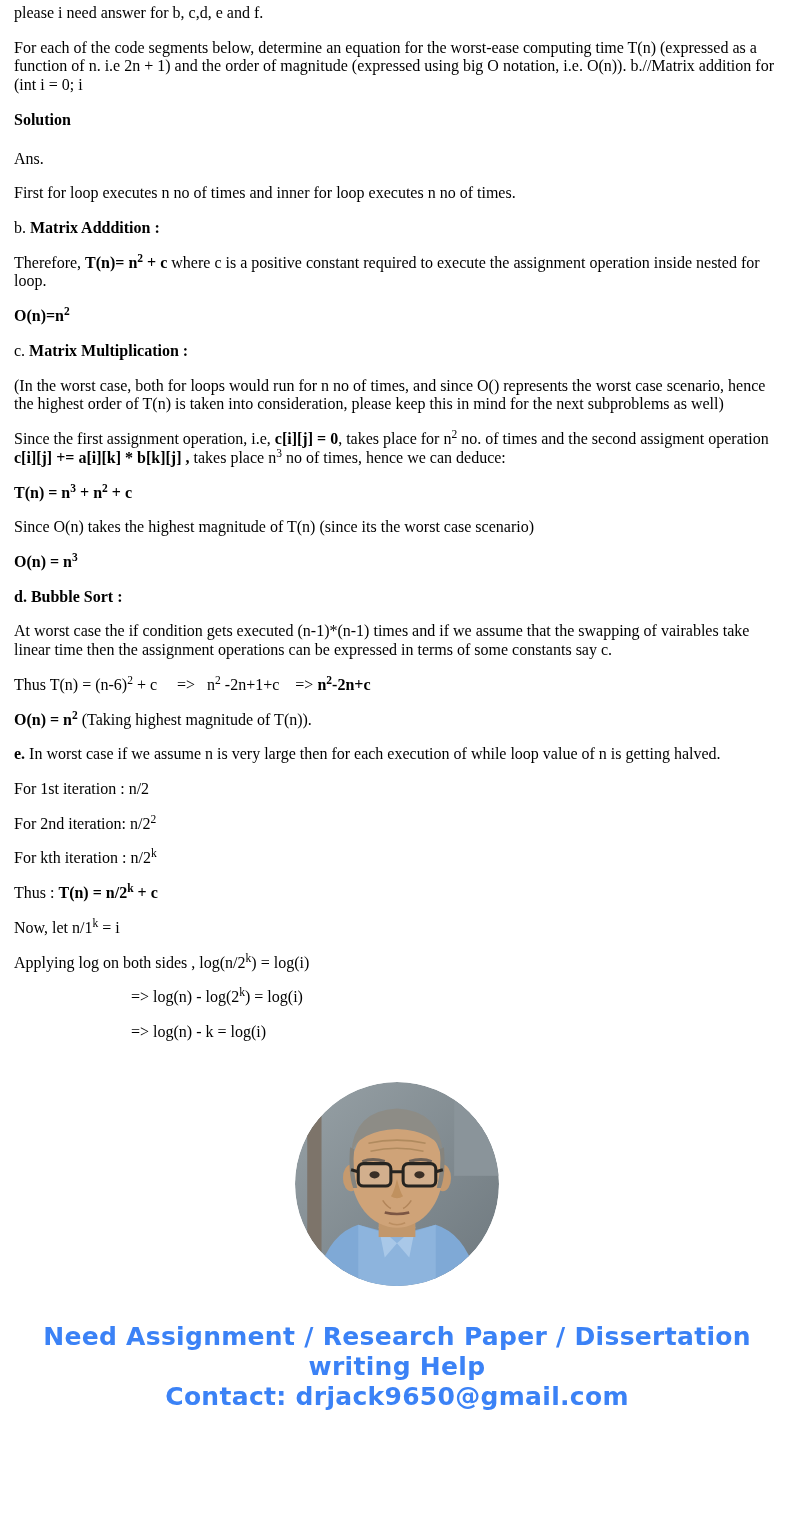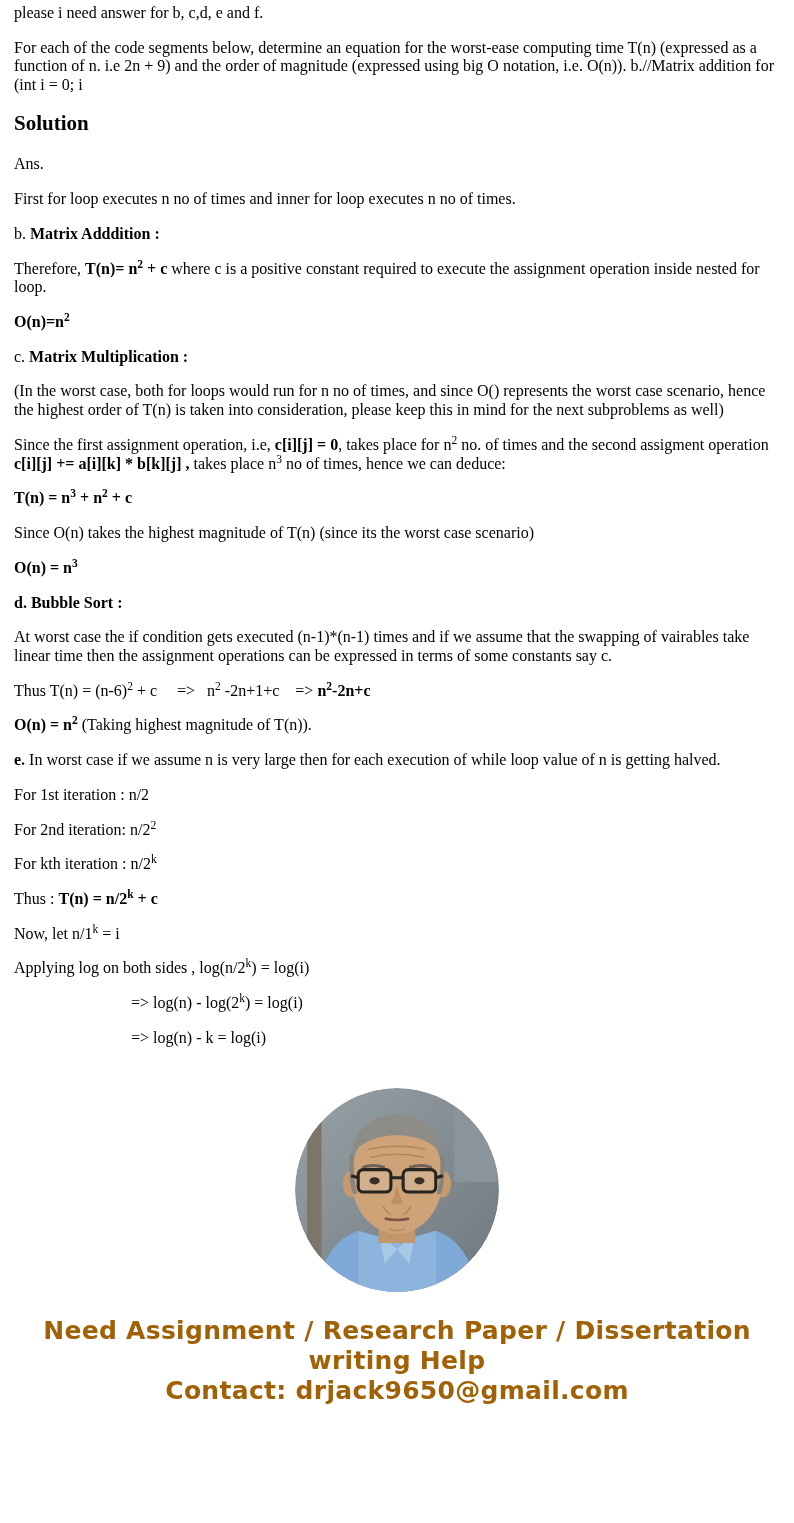--- a/index.html
+++ b/index.html
@@ -14,59 +14,59 @@
     font-size: 16px;
     color: #000000;
   }
   .block {
     margin: 16px 0;
     line-height: 1.17;
     white-space: pre-wrap;
   }
   .block:first-child { margin-top: 2px; }
   .block.heading {
-    font-size: 21px;
+    font-size: 16px;
     font-weight: bold;
     margin: 8px 0 20px 0;
   }
   .block.indent { margin-left: 117px; }
   .bold { font-weight: bold; }
   sup { font-size: 0.72em; line-height: 0; }
   .photo-wrap {
     text-align: center;
     margin-top: 40px;
   }
   .photo {
     width: 204px;
     height: 204px;
     border-radius: 50%;
     overflow: hidden;
     display: inline-block;
     vertical-align: top;
   }
   .photo svg { display: block; }
   .footer {
-    margin-top: 24px;
+    margin-top: 36px;
     text-align: center;
     font-family: "DejaVu Sans", sans-serif;
     font-weight: bold;
     font-size: 25px;
     line-height: 1.2;
-    color: #a16207;
+    color: #3b82f6;
     letter-spacing: 0.3px;
   }
 </style>
 </head>
 <body>
 
 <div class="page">
 
   <div>
       <p class="block"><span>please i need answer for b, c,d, e and f.</span></p>
-      <p class="block"><span>For each of the code segments below, determine an equation for the worst-ease computing time T(n) (expressed as a function of n. i.e 2n + 9) and the order of magnitude (expressed using big O notation, i.e. O(n)). b.//Matrix addition for (int i = 0; i</span></p>
+      <p class="block"><span>For each of the code segments below, determine an equation for the worst-ease computing time T(n) (expressed as a function of n. i.e 2n + 1) and the order of magnitude (expressed using big O notation, i.e. O(n)). b.//Matrix addition for (int i = 0; i</span></p>
       <p class="block heading"><span class="bold">Solution</span></p>
       <p class="block"><span>Ans.</span></p>
       <p class="block"><span>First for loop executes n no of times and inner for loop executes n no of times.</span></p>
       <p class="block"><span>b. </span><span class="bold">Matrix Adddition :</span></p>
       <p class="block"><span>Therefore, </span><span class="bold">T(n)= n</span><sup class="bold">2</sup><span class="bold"> + c</span><span> where c is a positive constant required to execute the assignment operation inside nested for loop.</span></p>
       <p class="block"><span class="bold">O(n)=n</span><sup class="bold">2</sup></p>
       <p class="block"><span>c. </span><span class="bold">Matrix Multiplication :</span></p>
       <p class="block"><span>(In the worst case, both for loops would run for n no of times, and since O() represents the worst case scenario, hence the highest order of T(n) is taken into consideration, please keep this in mind for the next subproblems as well)</span></p>
       <p class="block"><span>Since the first assignment operation, i.e, </span><span class="bold">c[i][j] = 0</span><span>, takes place for n</span><sup>2</sup><span> no. of times and the second assigment operation </span><span class="bold">c[i][j] += a[i][k] * b[k][j] ,</span><span> takes place n</span><sup>3</sup><span> no of times, hence we can deduce:</span></p>
       <p class="block"><span class="bold">T(n) = n</span><sup class="bold">3</sup><span class="bold"> + n</span><sup class="bold">2</sup><span class="bold"> + c</span></p>

